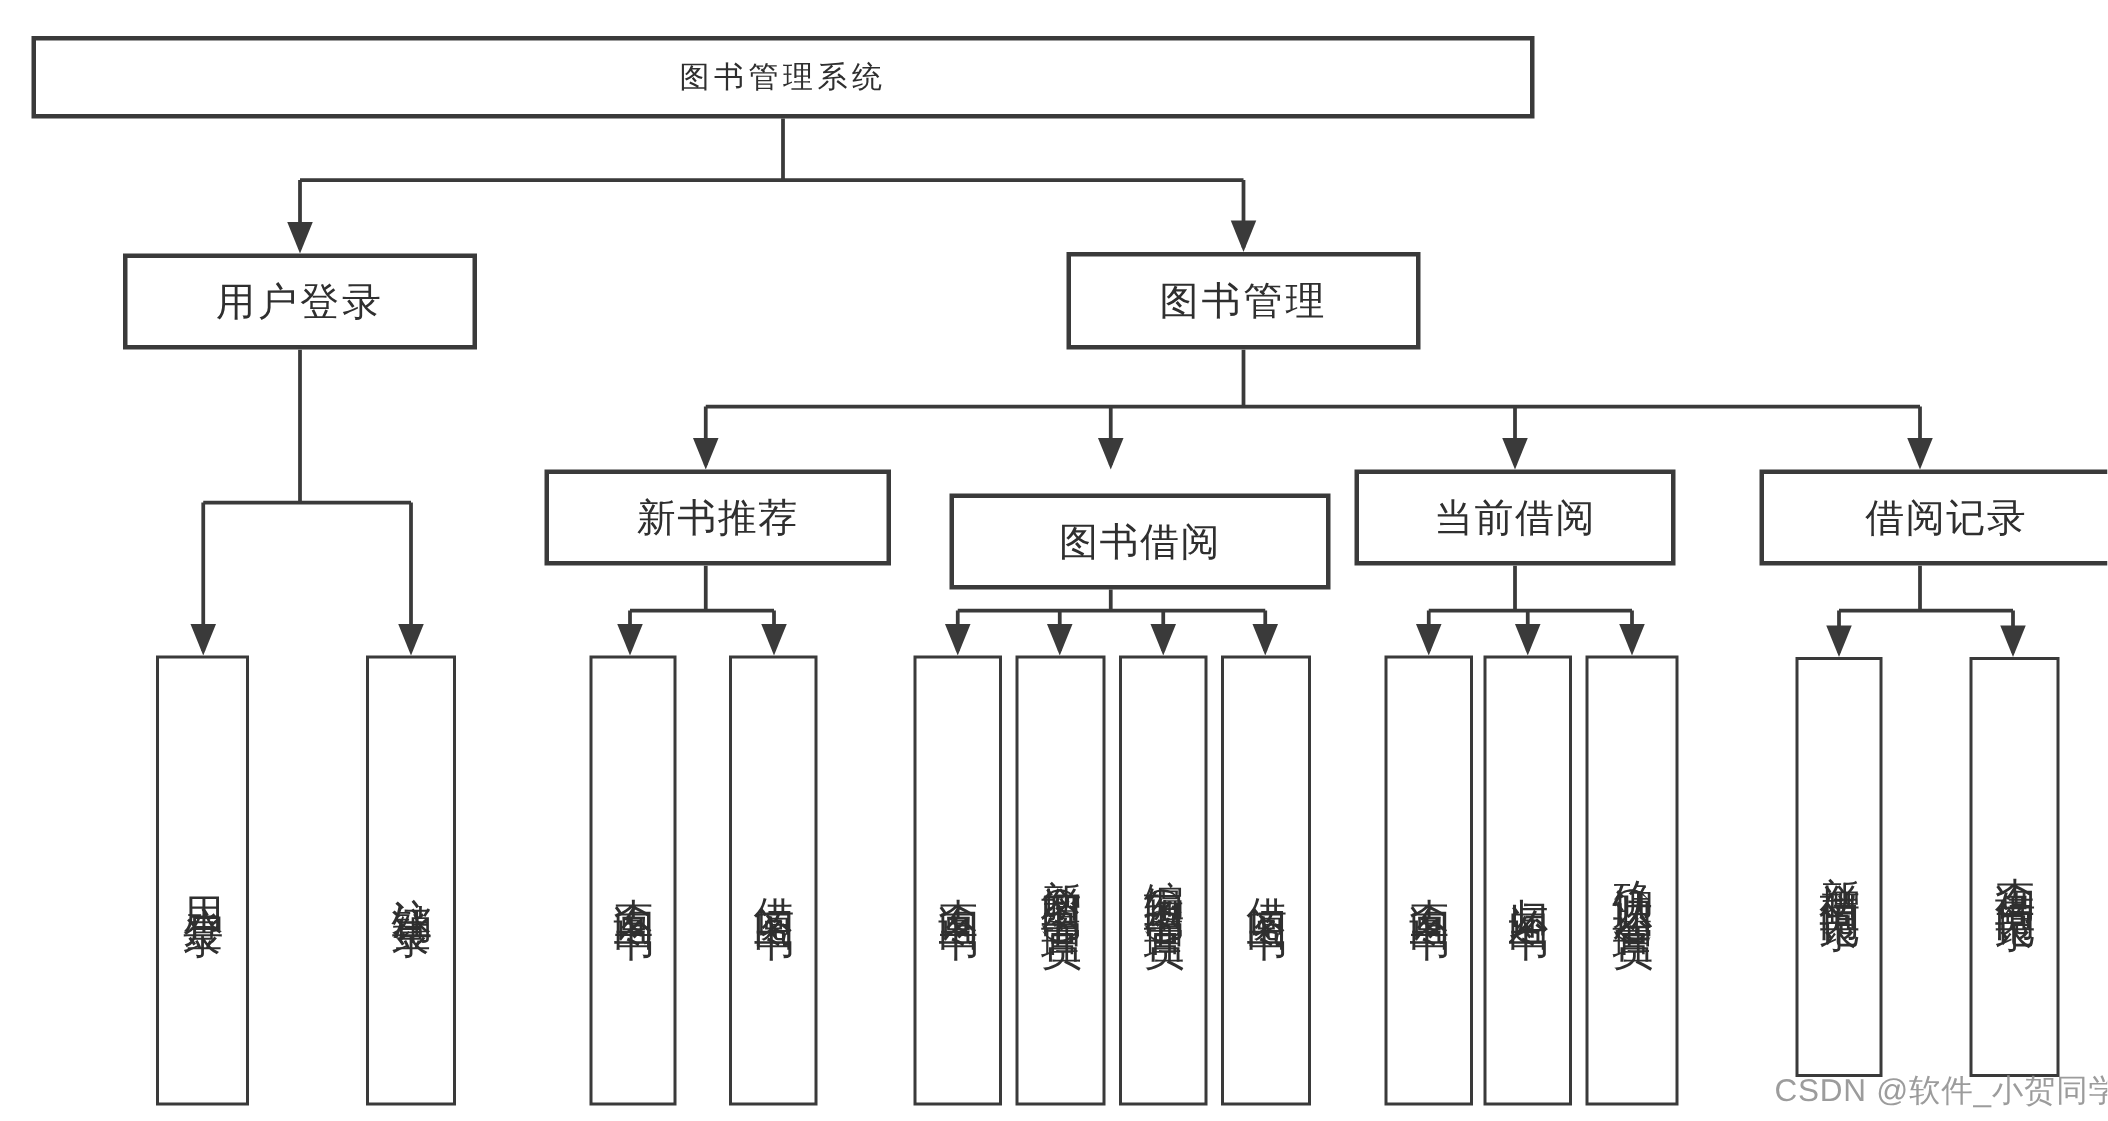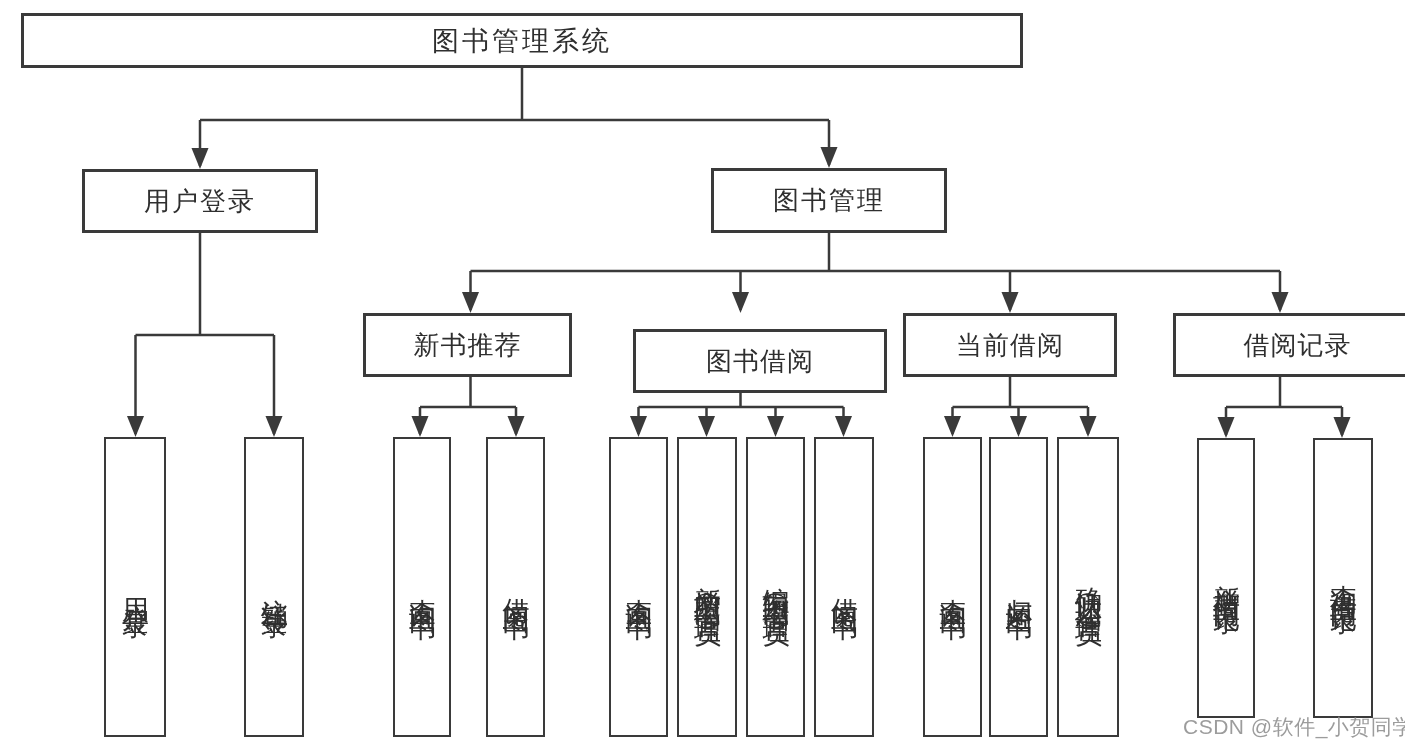--- a/index.html
+++ b/index.html
@@ -6,21 +6,21 @@
   .stage{
     position:relative;width:1405px;height:747px;background:#ffffff;
     font-family:"Liberation Sans",sans-serif;overflow:hidden;
   }
   .connectors{position:absolute;left:0;top:0;z-index:0;}
   .node{
     position:absolute;box-sizing:border-box;background:#ffffff;
     border:3px solid #3a3a3a;display:flex;align-items:center;justify-content:center;
     color:#2f2f2f;z-index:1;
   }
-  .node.root{font-size:27px;letter-spacing:3px;}
+  .node.root{font-size:20px;letter-spacing:3px;margin-top:11px;}
   .node.h2{font-size:26px;letter-spacing:2px;}
   .node.h3{font-size:26px;letter-spacing:1px;}
   .leaf{border-width:2px;}
   .leaf .vtext{
     writing-mode:vertical-rl;text-orientation:mixed;
     font-size:27px;line-height:1;letter-spacing:5px;color:#2f2f2f;
   }
   .watermark{
     position:absolute;left:1183px;top:713px;z-index:2;
     font-size:21px;letter-spacing:0.5px;color:#8f8f8f;opacity:0.88;white-space:nowrap;
@@ -68,21 +68,21 @@
     <span>图书管理系统</span>
   </div>
 
   <div class="node h2" style="left:82px;top:169px;width:236px;height:64px;">
     <span>用户登录</span>
   </div>
   <div class="node h2" style="left:711px;top:168px;width:236px;height:65px;">
     <span>图书管理</span>
   </div>
 
-  <div class="node h3" style="left:363px;top:313px;width:209px;height:64px;">
+  <div class="node h3" style="left:363px;top:313px;width:231px;height:64px;">
     <span>新书推荐</span>
   </div>
   <div class="node h3" style="left:633px;top:329px;width:254px;height:64px;">
     <span>图书借阅</span>
   </div>
   <div class="node h3" style="left:903px;top:313px;width:214px;height:64px;text-align:right;">
     <span>当前借阅</span>
   </div>
   <div class="node h3" style="left:1173px;top:313px;width:249px;height:64px;">
     <span>借阅记录</span>

